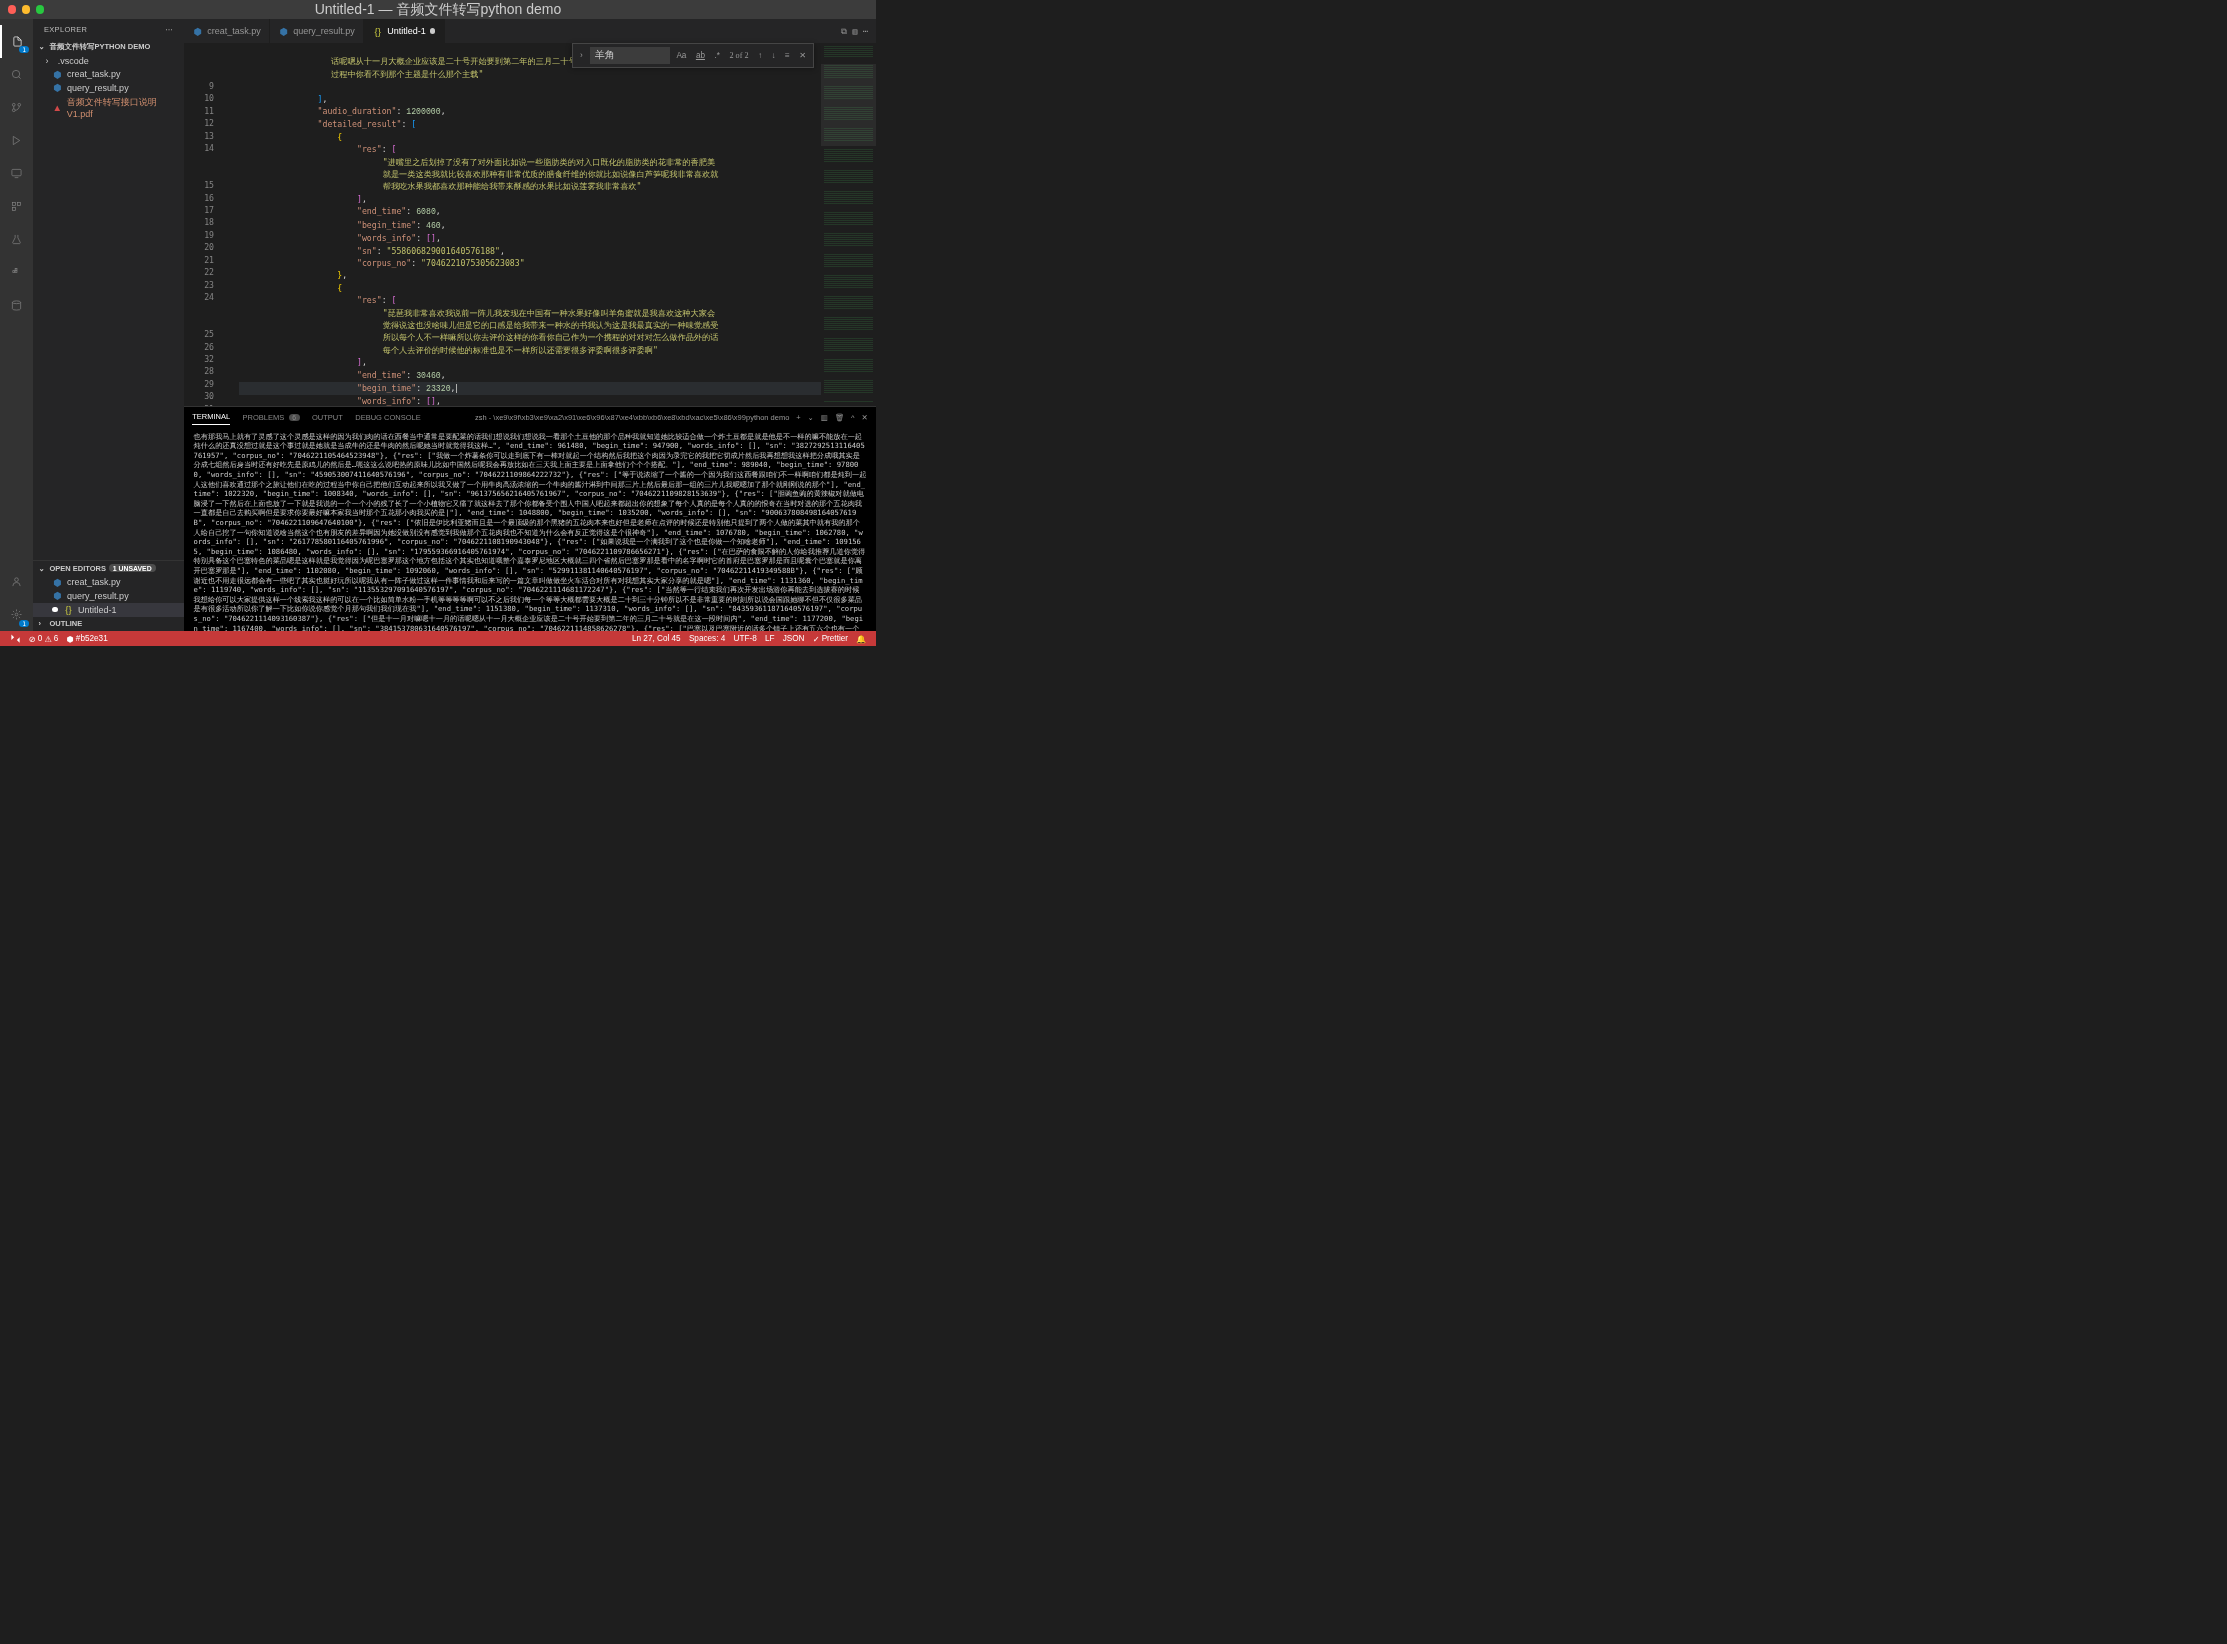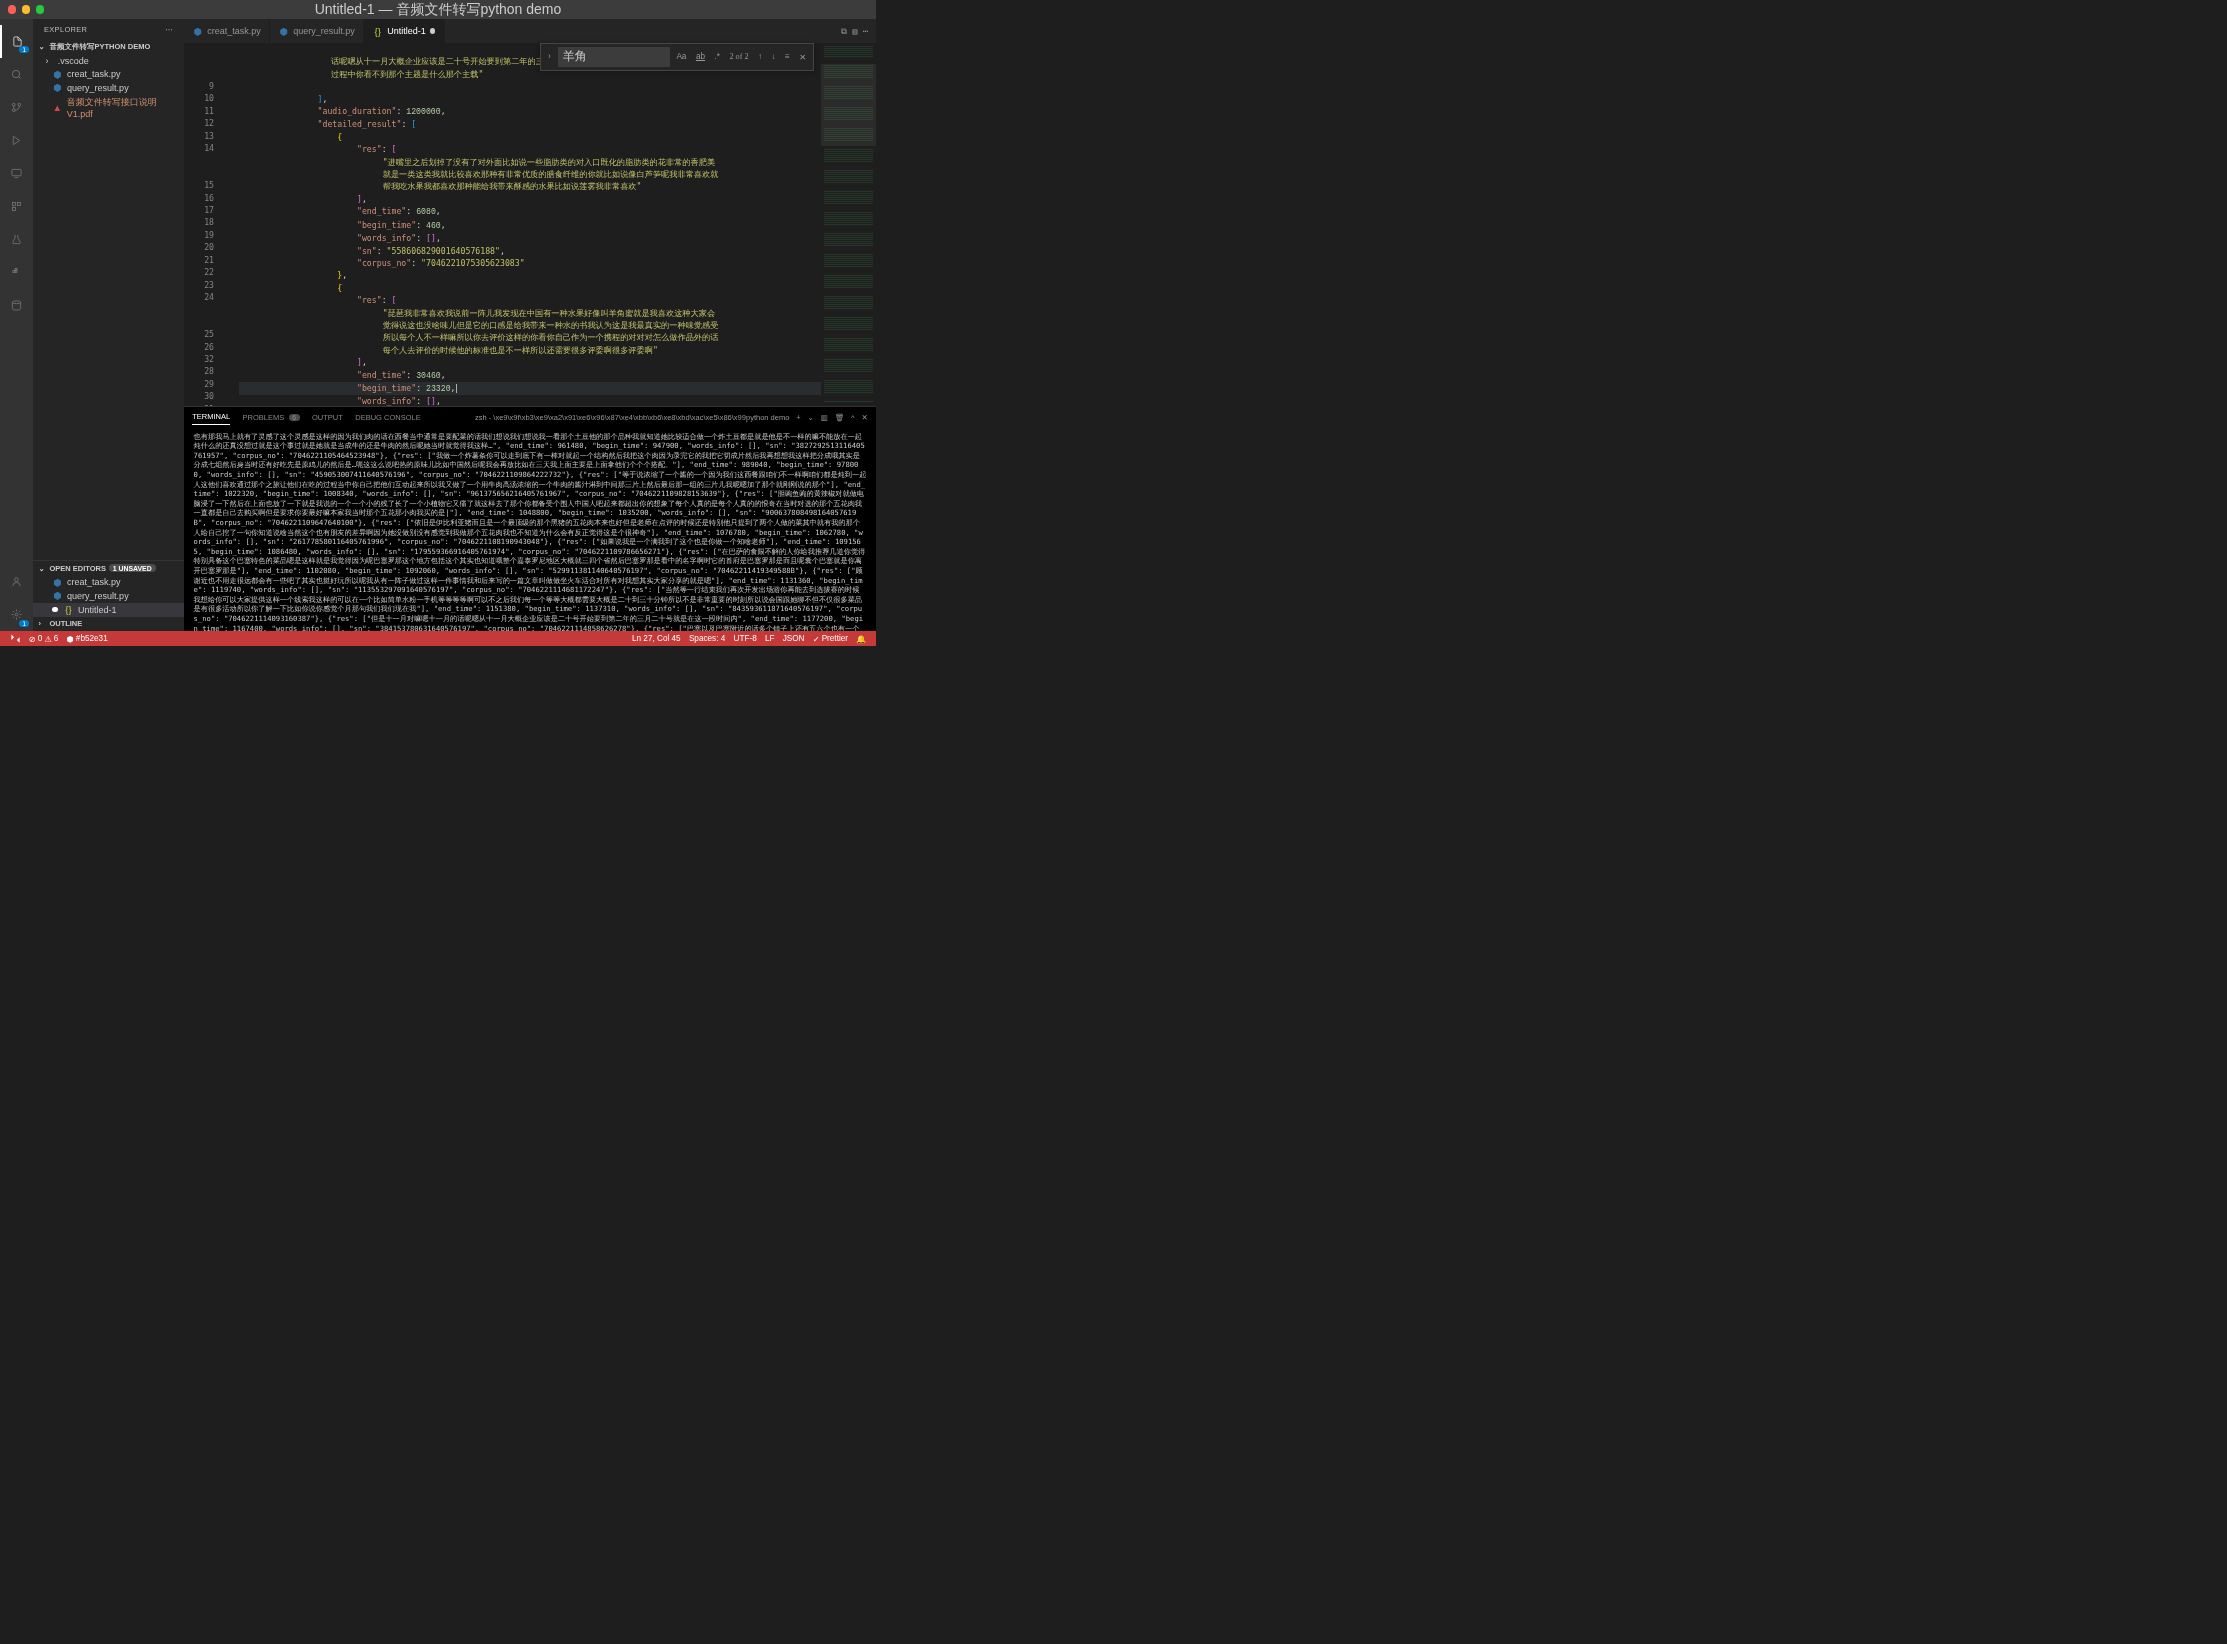--- a/index.html
+++ b/index.html
@@ -40,21 +40,21 @@
 .code-wrap { padding-left: 13.7px; }
 .tok-key { color: #ce9178; }
 .tok-str { color: #c2c26c; }
 .tok-num { color: #b5cea8; font-family: Liberation Mono, monospace; }
 .tok-punc { color: #d4d4d4; }
 .tok-bracket1 { color: #ffd700; }
 .tok-bracket2 { color: #da70d6; }
 .tok-bracket3 { color: #179fff; }
 .highlight-line { background: #2a2d30; display: inline-block; width: 100%; }
 .find-widget { position: absolute; top: 24px; right: 62px; background: #252526; border: 0.7px solid #454545; display: flex; align-items: center; padding: 2.7px 4.1px; gap: 4.1px; font-size: 8.2px; z-index: 10; font-family: -apple-system, sans-serif; box-shadow: 0 1.4px 5.5px rgba(0,0,0,0.4); }
-.find-widget input { background: #3c3c3c; border: 0.7px solid #3c3c3c; color: #ccc; padding: 2.1px 4.1px; width: 112px; font-size: 12px; }
+.find-widget input { background: #3c3c3c; border: 0.7px solid #3c3c3c; color: #ccc; padding: 2.1px 4.1px; width: 80px; font-size: 10px; }
 .find-widget .fw-btn { color: #999; cursor: pointer; padding: 1.4px 2.7px; }
 .find-widget .fw-count { color: #999; padding: 0 2.7px; font-family: Liberation Serif, serif; }
 .minimap { width: 55px; background: #1e1e1e; opacity: 0.6; position: relative; }
 .minimap-slider { position: absolute; top: 20.6px; left: 0; right: 0; height: 82px; background: rgba(255,255,255,0.1); }
 .minimap::before { content: ''; position: absolute; inset: 2.7px; background: repeating-linear-gradient(to bottom, #4a5 0, #4a5 0.7px, transparent 0.7px, transparent 2.1px); opacity: 0.3; }
 .panel { height: 225px; background: #000000; border-top: 0.7px solid #333; display: flex; flex-direction: column; }
 .panel-tabs { display: flex; padding: 0 8.2px; height: 20.6px; align-items: center; font-size: 7.5px; gap: 12.4px; font-family: -apple-system, sans-serif; }
 .panel-tab { color: #888; cursor: pointer; padding: 2.7px 0; }
 .panel-tab.active { color: #fff; border-bottom: 0.7px solid #fff; }
 .panel-tab .pbadge { background: #4d4d4d; border-radius: 5.5px; padding: 0 3.4px; font-size: 6.9px; margin-left: 2.7px; }

